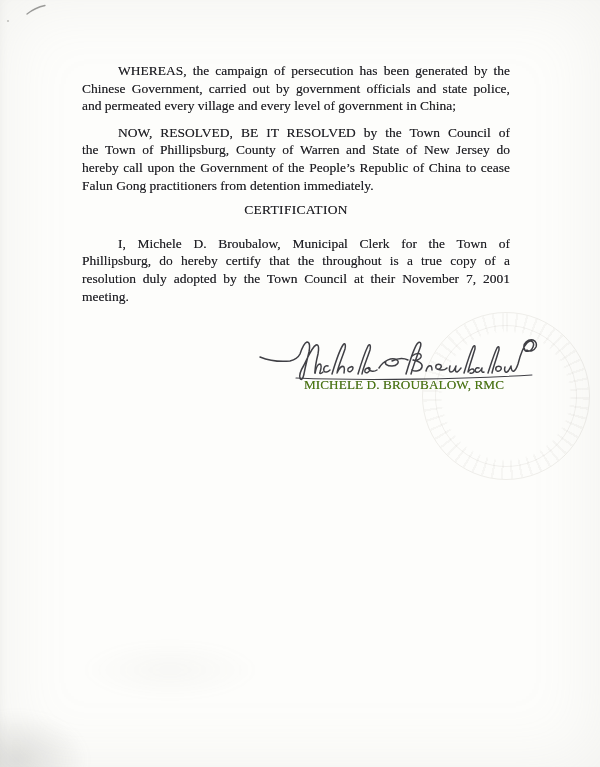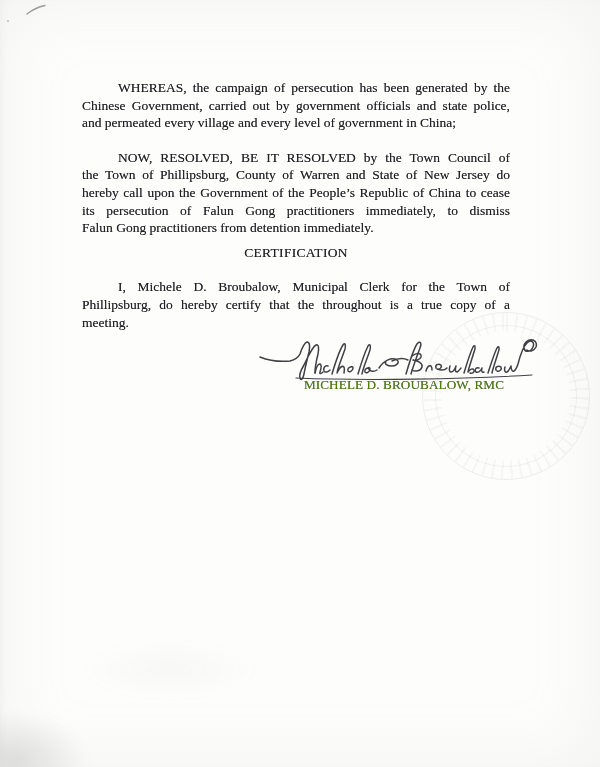--- a/index.html
+++ b/index.html
@@ -22,21 +22,21 @@
     color: #212126;
     font-size: 13.5px;
     text-shadow: 0 0 0.4px rgba(33,33,38,0.55);
   }
   .para { margin: 0; }
   .para.p1 { margin-bottom: 9px; }
   .para.p2 { margin-bottom: 7px; }
   .tline { line-height: 17.6px; white-space: normal; }
   .tline.just { text-align: justify; text-align-last: justify; }
   .tline.last { text-align: left; text-align-last: left; }
-  .tline.ind  { text-indent: 36px; margin-top: 17px; }
+  .tline.ind  { text-indent: 36px; }
   .heading {
     line-height: 17.6px;
     margin: 0 0 16px 0;
     text-align: center;
     letter-spacing: 0.3px;
   }
   .sig-svg {
     position: absolute;
     left: 246px; top: 334px;
     width: 296px; height: 56px;
@@ -101,27 +101,27 @@
   <div class="textblock">
     <div class="para p1">
         <div class="tline just ind">WHEREAS, the campaign of persecution has been generated by the</div>
         <div class="tline just">Chinese Government, carried out by government officials and state police,</div>
         <div class="tline last">and permeated every village and every level of government in China;</div>
       </div>
     <div class="para p2">
         <div class="tline just ind">NOW, RESOLVED, BE IT RESOLVED by the Town Council of</div>
         <div class="tline just">the Town of Phillipsburg, County of Warren and State of New Jersey do</div>
         <div class="tline just">hereby call upon the Government of the People’s Republic of China to cease</div>
-        <div class="tline just">its persecution of Falun Gong practitioners immediately, to dismiss</div>
         <div class="tline last">Falun Gong practitioners from detention immediately.</div>
       </div>
     <div class="heading">CERTIFICATION</div>
     <div class="para p3">
         <div class="tline just ind">I, Michele D. Broubalow, Municipal Clerk for the Town of</div>
         <div class="tline just">Phillipsburg, do hereby certify that the throughout is a true copy of a</div>
+        <div class="tline just">resolution duly adopted by the Town Council at their November 7, 2001</div>
         <div class="tline last">meeting.</div>
       </div>
   </div>
 
   <div class="seal">
     <div class="rays"></div>
     <div class="inner"></div>
   </div>
 
   <svg class="sig-svg" viewBox="0 0 296 56" role="img" aria-label="Michele D Broubalow">

